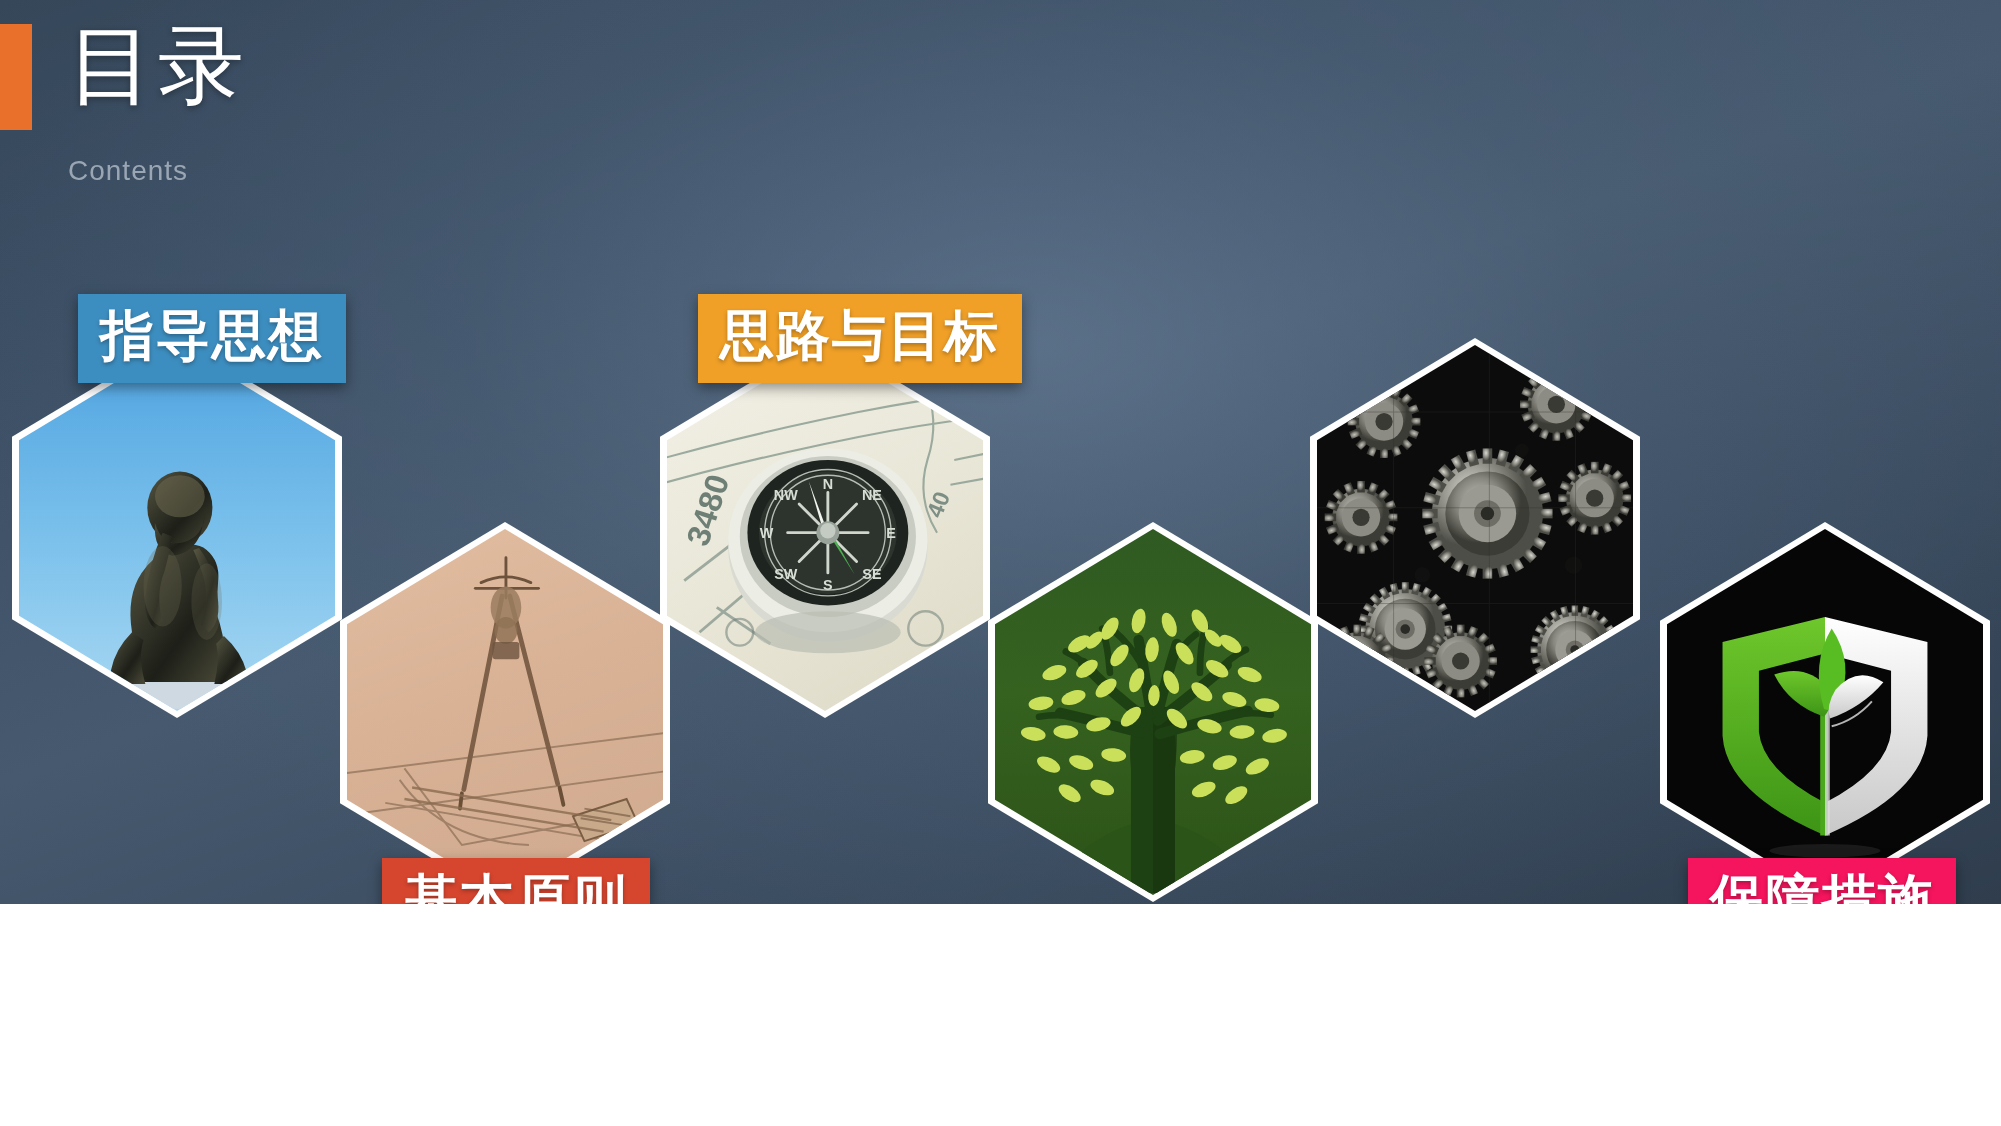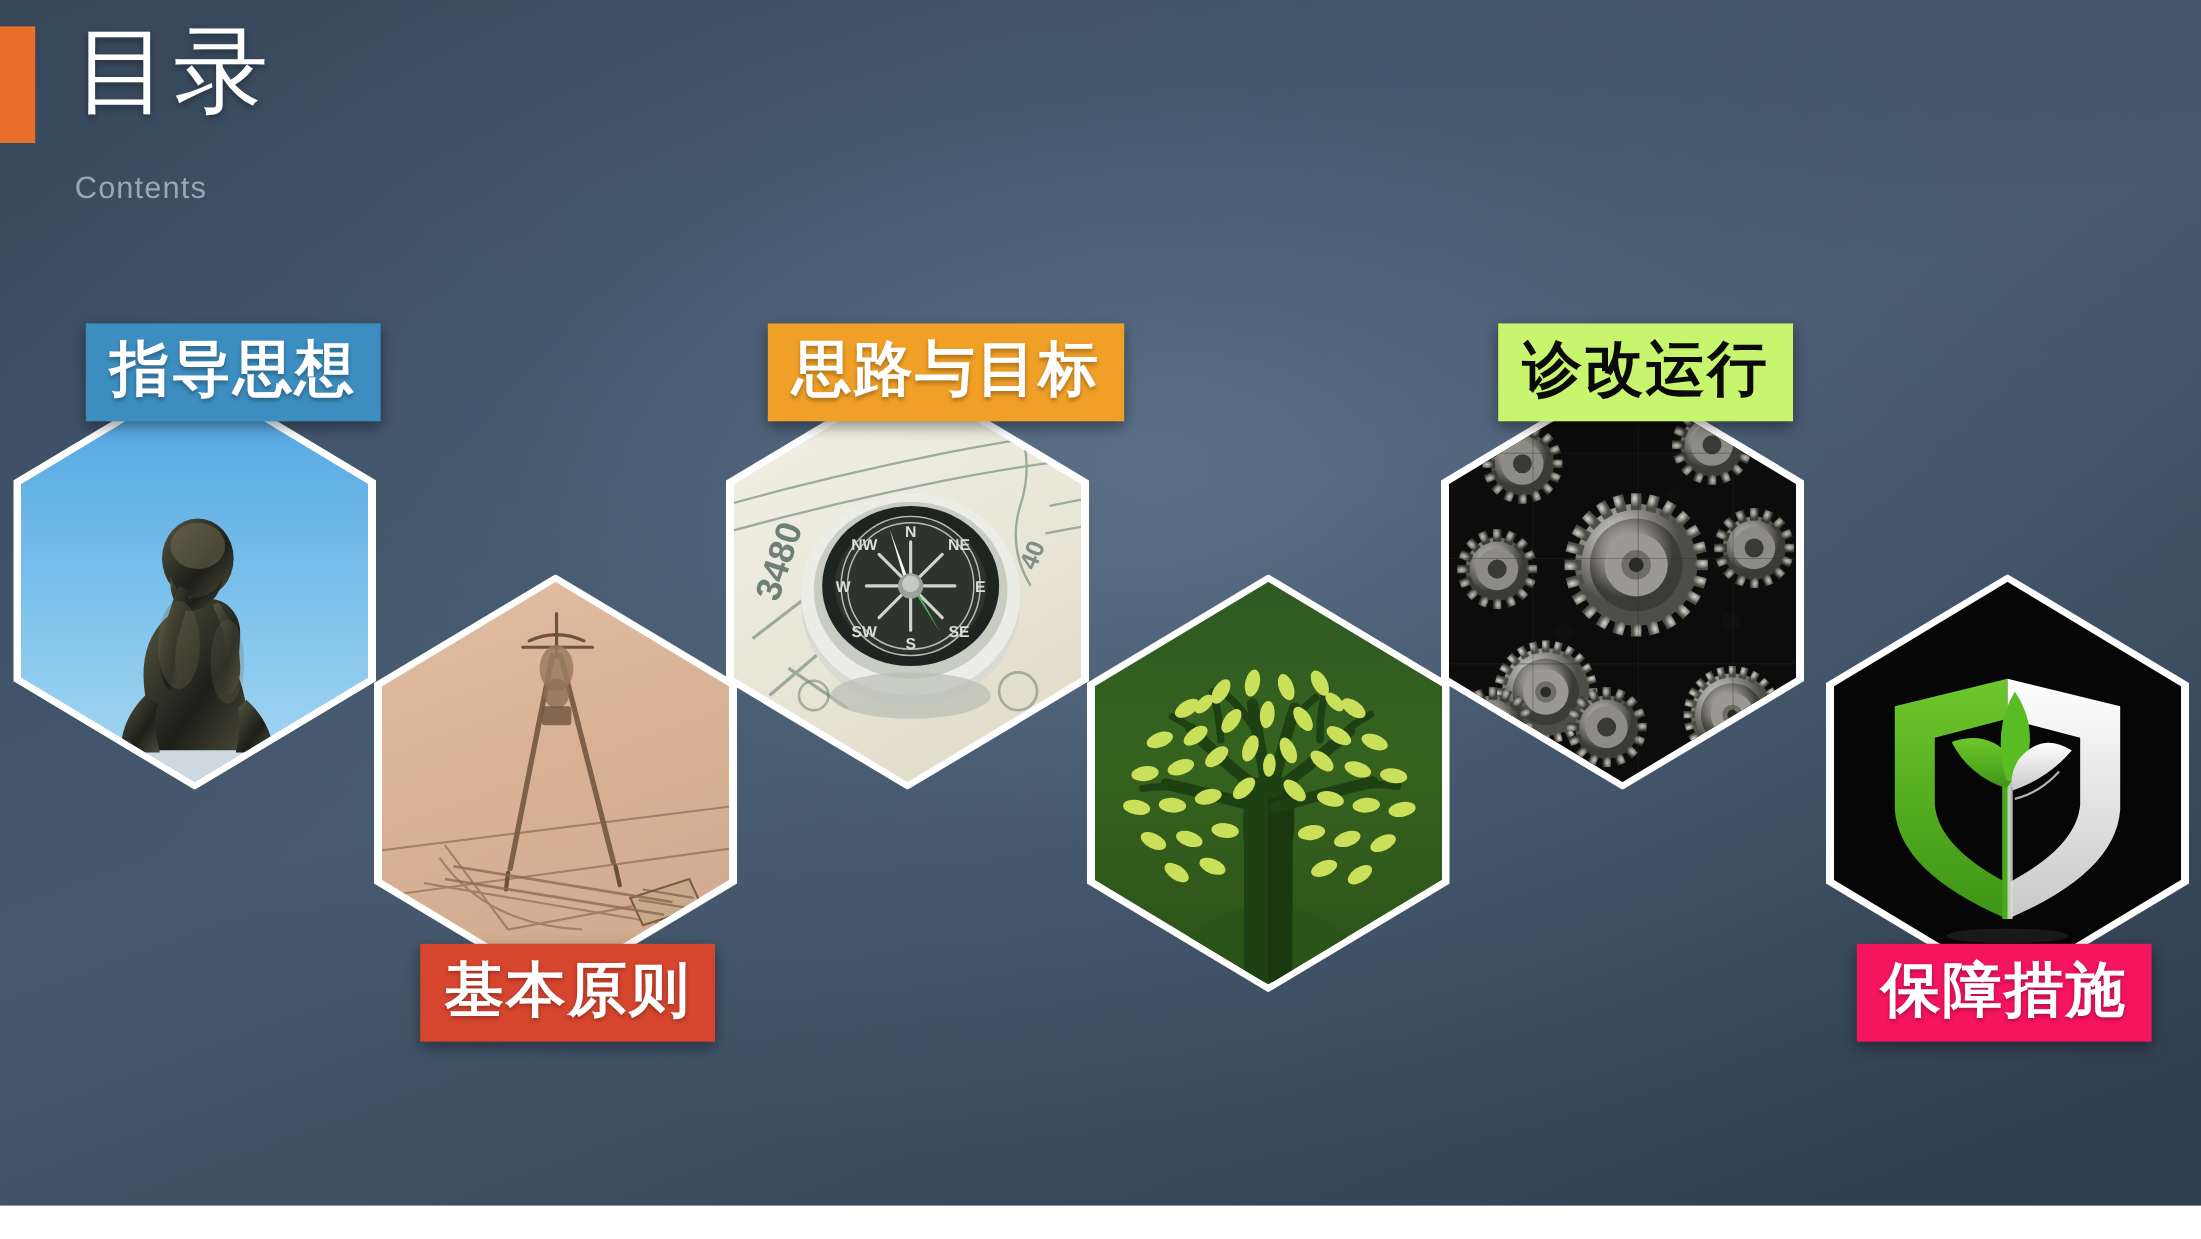--- a/index.html
+++ b/index.html
@@ -3,21 +3,21 @@
 <meta charset="utf-8">
 <style>
   * { margin:0; padding:0; box-sizing:border-box; }
   html, body {
     width:2001px; height:1126px;
     overflow:hidden;
     font-family:"Liberation Sans","DejaVu Sans",sans-serif;
   }
   #slide {
     position:relative;
-    width:2001px; height:1096px;
+    width:2001px; height:904px;
     background:
       radial-gradient(ellipse 1500px 900px at 52% 38%, rgba(108,132,158,0.55) 0%, rgba(82,104,128,0.30) 38%, rgba(0,0,0,0) 72%),
       linear-gradient(160deg, #36475a 0%, #3e5167 28%, #46596e 48%, #3b4c60 72%, #2f3d4d 100%);
     overflow:hidden;
   }
   
   #accent-bar {
     position:absolute; left:0px; top:24px;
     width:32px; height:106px;
     background:#E8702A;
@@ -400,21 +400,20 @@
             <path d="M0 70 L330 70"></path>
               <path d="M0 170 L330 170"></path>
             <path d="M0 270 L330 270"></path>
               <path d="M80 0 L80 380"></path>
             <path d="M180 0 L180 380"></path>
               <path d="M270 0 L270 380"></path>
           </g>
         </svg>
       </div>
     </div>
-    <div class="hex-label label-dark-text" style="left:52px; top:-44px; background:#c8f56e;">诊改运行</div>
   </div>
 
   <div class="hex-cell" style="left:1660px; top:522px; width:330px; height:380px;">
     <div class="hex-shape">
       <div class="hex-inner">
         <div class="art blackbg"></div>
         <svg class="art" viewBox="0 0 330 380" preserveAspectRatio="xMidYMid meet">
           <defs>
             <linearGradient id="grn" x1="0" y1="0" x2="0" y2="1">
               <stop offset="0%" stop-color="#6ec72b"></stop>

